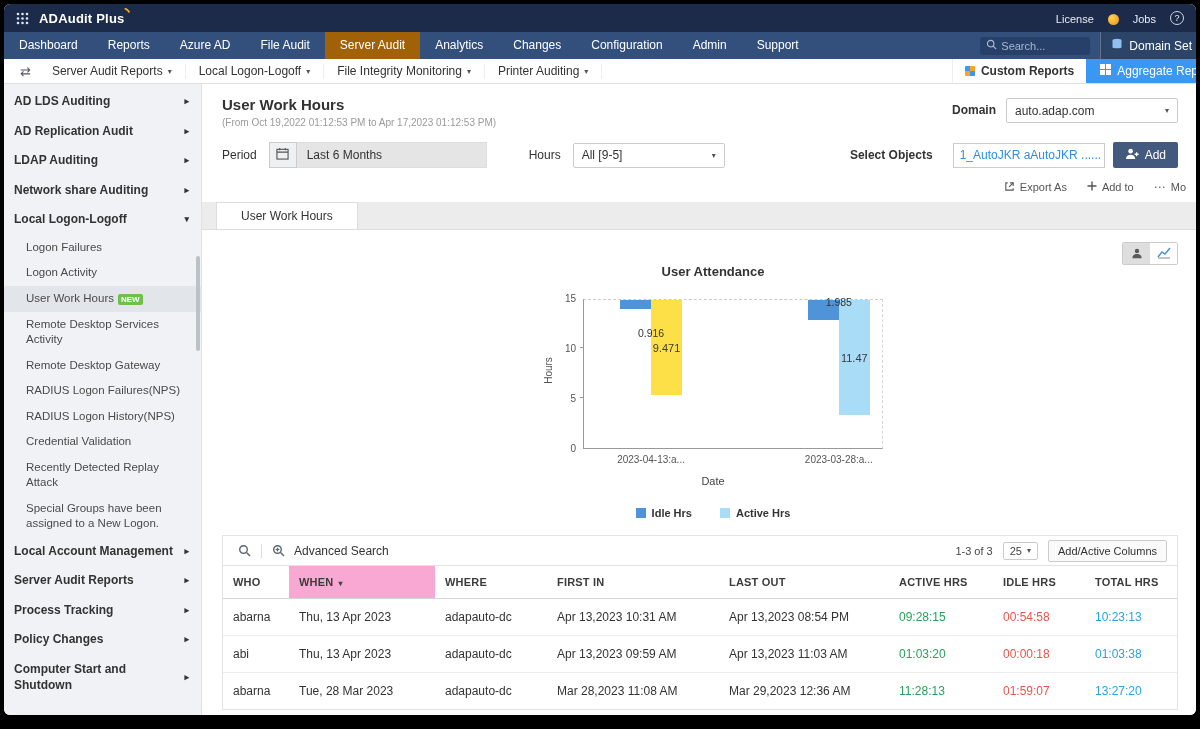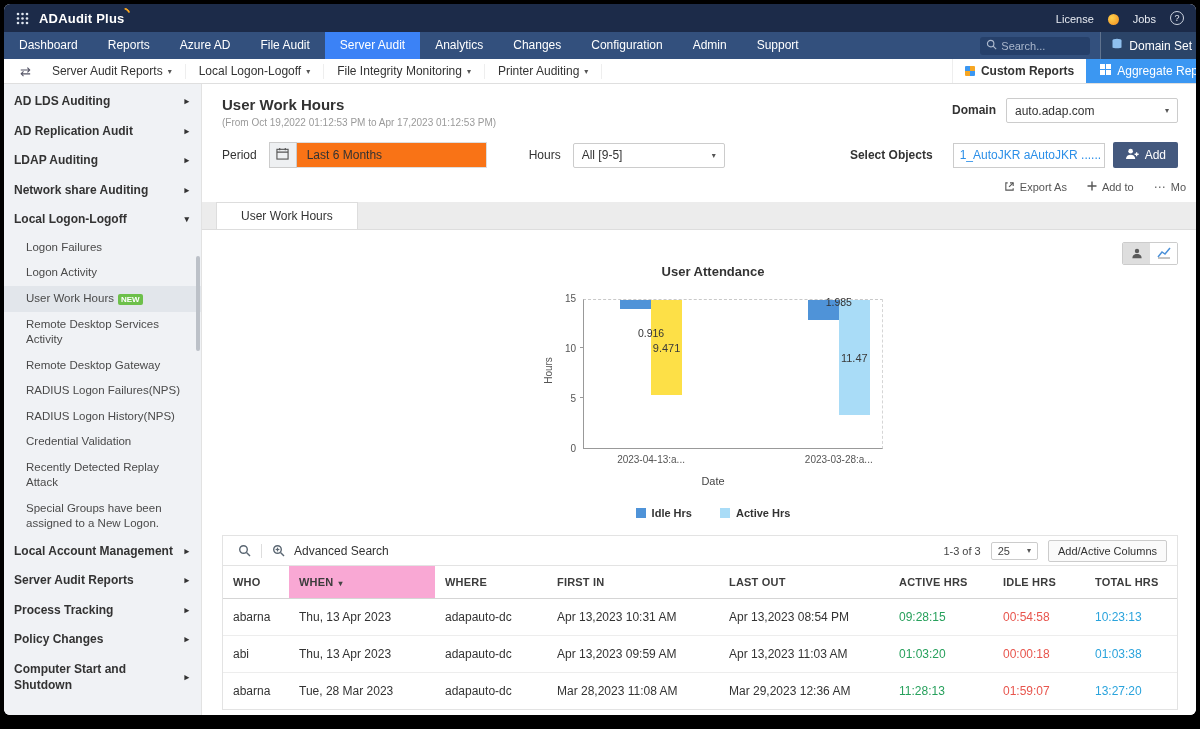--- a/index.html
+++ b/index.html
@@ -13,21 +13,21 @@
   .swoosh { width:10px; height:10px; border:2px solid transparent; border-top:2px solid #f6a623; border-radius:50%; transform:rotate(40deg); margin:-10px 0 0 -4px; }
   .tb-right { margin-left:auto; display:flex; align-items:flex-end; gap:14px; font-size:11px; color:#e8ecf3; }
   .tb-link { cursor:pointer; }
   .flame { width:11px; height:11px; border-radius:50%; background:radial-gradient(circle at 35% 35%, #ffd24d, #f28c1e); cursor:pointer; }
   .help { width:14px; height:14px; border:1px solid #cfd6e2; border-radius:50%; font-size:9px; display:flex; align-items:center; justify-content:center; cursor:pointer; }
 
   
   .nav { height:27px; background:#33507d; display:flex; color:#fff; font-size:12px; }
   .nav-tabs { display:flex; }
   .nav-tab { padding:0 15px; line-height:27px; cursor:pointer; white-space:nowrap; }
-  .nav-tab.active { background:#3b82f6; }
+  .nav-tab.active { background:#a16207; }
   .nav-right { margin-left:auto; display:flex; align-items:center; }
   .search-box { background:#26406a; border-radius:3px; height:18px; width:110px; display:flex; align-items:center; gap:4px; padding:0 6px; margin-right:10px; }
   .search-box input { background:transparent; border:none; outline:none; color:#cfd8e6; font-size:11px; width:78px; font-family:inherit; }
   .search-box input::placeholder { color:#aab7cc; }
   .domain-btn { border-left:1px solid rgba(255,255,255,.25); background:#2b4468; height:100%; display:flex; align-items:center; gap:6px; padding:0 10px; font-size:12px; white-space:nowrap; cursor:pointer; margin-right:-6px; }
 
   
   .subnav { height:25px; border-bottom:1px solid #dfdfdf; display:flex; align-items:center; font-size:12px; color:#333; background:#fff; padding-left:8px; }
   .collapse { color:#556; font-size:13px; padding:0 8px; cursor:pointer; }
   .subnav-items { display:flex; align-items:center; height:100%; }
@@ -56,21 +56,21 @@
   .subtitle { font-size:10px; color:#9a9a9a; margin-top:4px; }
   .ph-right { margin-left:auto; display:flex; align-items:flex-start; gap:10px; padding-top:2px; }
   .dom-label { font-size:12px; font-weight:bold; color:#333; line-height:25px; }
   .domain-select { width:172px; height:25px; border:1px solid #ccc; border-radius:2px; display:flex; align-items:center; justify-content:space-between; padding:0 8px; font-size:12px; color:#333; cursor:pointer; background:#fff; }
 
   
   .filters { display:flex; align-items:center; padding:12px 18px 0 20px; }
   .f-label { font-size:12px; color:#333; margin-right:12px; white-space:nowrap; }
   .strong { font-weight:bold; }
   .cal-btn { width:28px; height:26px; border:1px solid #ccc; background:#eef0f2; display:flex; align-items:center; justify-content:center; cursor:pointer; }
-  .period-input { width:190px; height:26px; border:1px solid #ddd; border-left:none; background:#f97316; font-size:12px; color:#333; display:flex; align-items:center; padding:0 10px; cursor:text; }
+  .period-input { width:190px; height:26px; border:1px solid #ddd; border-left:none; background:#e5e5e5; font-size:12px; color:#333; display:flex; align-items:center; padding:0 10px; cursor:text; }
   .hours-l { margin-left:42px; }
   .hours-select { width:152px; height:25px; border:1px solid #ccc; border-radius:2px; display:flex; align-items:center; justify-content:space-between; padding:0 8px; font-size:12px; color:#333; cursor:pointer; }
   .filters-right { margin-left:auto; display:flex; align-items:center; gap:8px; }
   .objects-input { width:152px; height:25px; border:1px solid #ccc; font-size:12px; color:#2b8fe8; display:flex; align-items:center; padding:0 6px; white-space:nowrap; overflow:hidden; cursor:text; }
   .add-btn { background:#44597e; color:#fff; border:none; height:26px; padding:0 12px; display:flex; align-items:center; gap:6px; font-size:12px; border-radius:2px; cursor:pointer; font-family:inherit; }
 
   
   .actions { display:flex; justify-content:flex-end; align-items:center; gap:20px; padding:12px 10px 8px 0; font-size:11px; color:#555; }
   .act { display:flex; align-items:center; gap:5px; cursor:pointer; white-space:nowrap; }
   .dots { font-size:12px; color:#666; }
@@ -100,21 +100,21 @@
   .lg-item { display:flex; align-items:center; }
   .lg-sq { width:10px; height:10px; margin-right:6px; display:inline-block; }
 
   
   .table-sec { margin:2px 18px 0 20px; border:1px solid #e3e3e3; --cols:66px 146px 112px 172px 170px 104px 92px 1fr; }
   .t-toolbar { height:30px; display:flex; align-items:center; padding:0 10px; border-bottom:1px solid #e3e3e3; background:#fff; }
   .tt-ic { display:flex; align-items:center; padding:0 5px; cursor:pointer; }
   .tt-div { width:1px; height:14px; background:#ddd; margin:0 5px; }
   .tt-label { font-size:12px; color:#333; margin-left:4px; cursor:pointer; }
   .t-right { margin-left:auto; display:flex; align-items:center; gap:10px; font-size:11px; color:#444; }
-  .pagesize { border:1px solid #ccc; border-radius:2px; padding:2px 6px; display:flex; align-items:center; gap:17px; cursor:pointer; }
+  .pagesize { border:1px solid #ccc; border-radius:2px; padding:2px 6px; display:flex; align-items:center; gap:5px; cursor:pointer; }
   .addcols { border:1px solid #ccc; border-radius:2px; background:#fafafa; font-size:11px; color:#333; padding:4px 9px; cursor:pointer; font-family:inherit; }
   .t-head { display:grid; grid-template-columns:var(--cols); font-size:11px; font-weight:bold; color:#3c3c3c; border-bottom:1px solid #d5d5d5; background:#fff; }
   .th { padding:10px 10px; letter-spacing:.2px; white-space:nowrap; cursor:pointer; }
   .th.sorted { background:#f9a8d4; }
   .th-caret { font-size:8px; color:#444; margin-left:5px; }
   .t-row { display:grid; grid-template-columns:var(--cols); font-size:12px; color:#333; border-bottom:1px solid #ededed; background:#fff; cursor:pointer; }
   .t-row:last-child { border-bottom:none; }
   .td { padding:11px 10px; white-space:nowrap; overflow:hidden; }
   .g { color:#27a05c; } .r { color:#e8554d; } .b { color:#2aa3dc; }
 </style>

